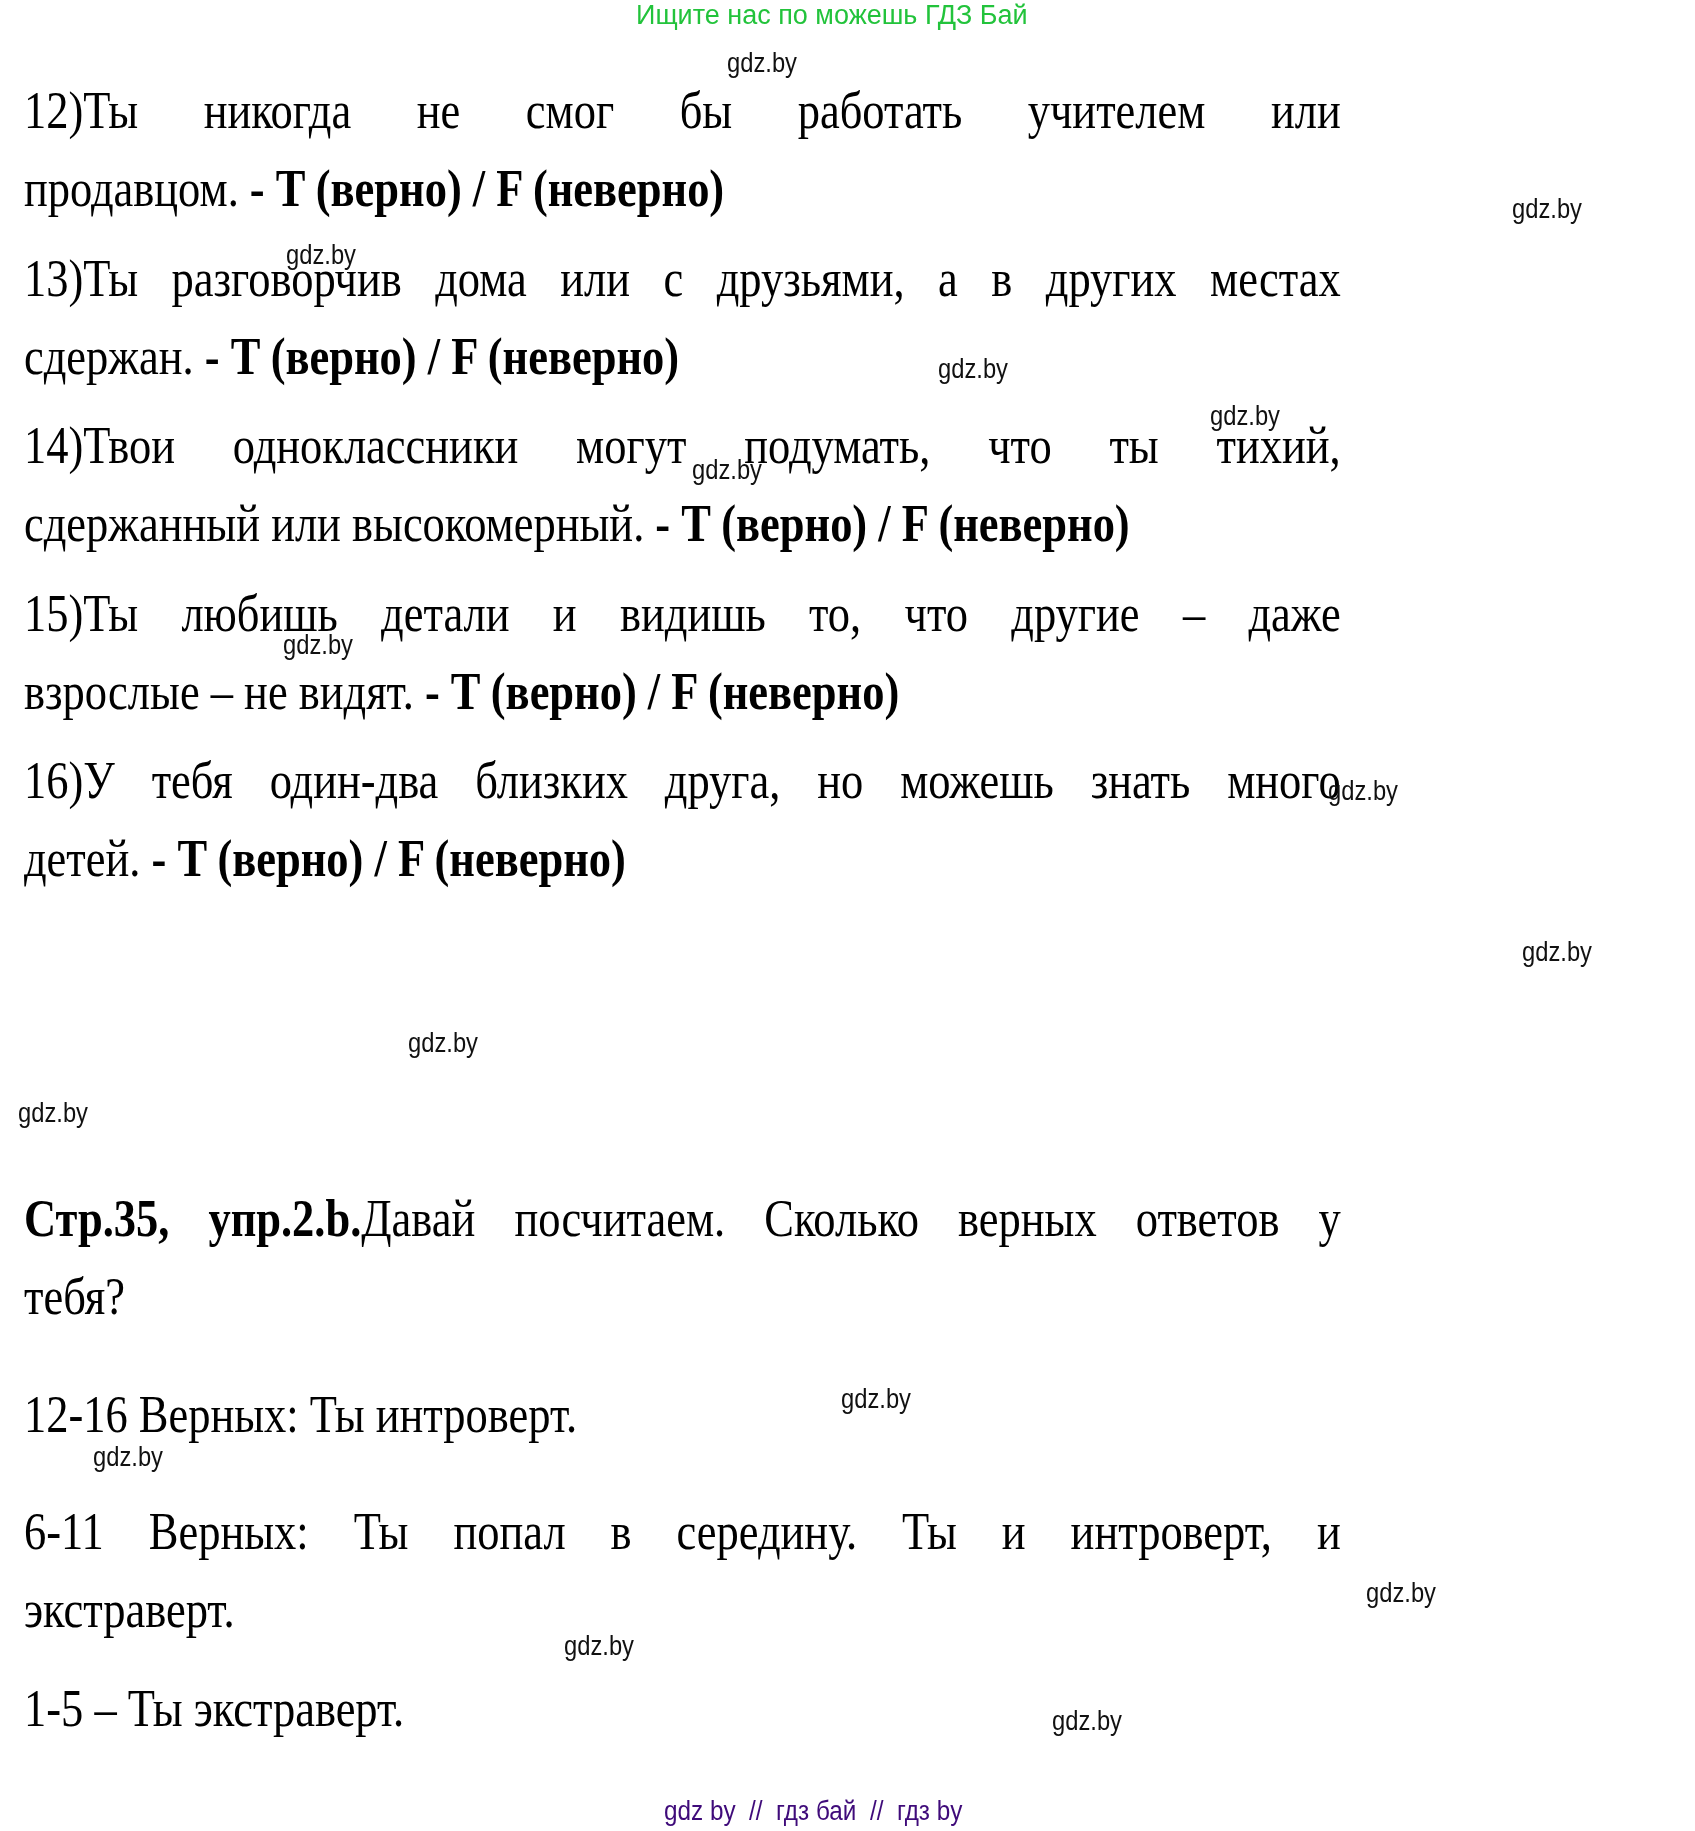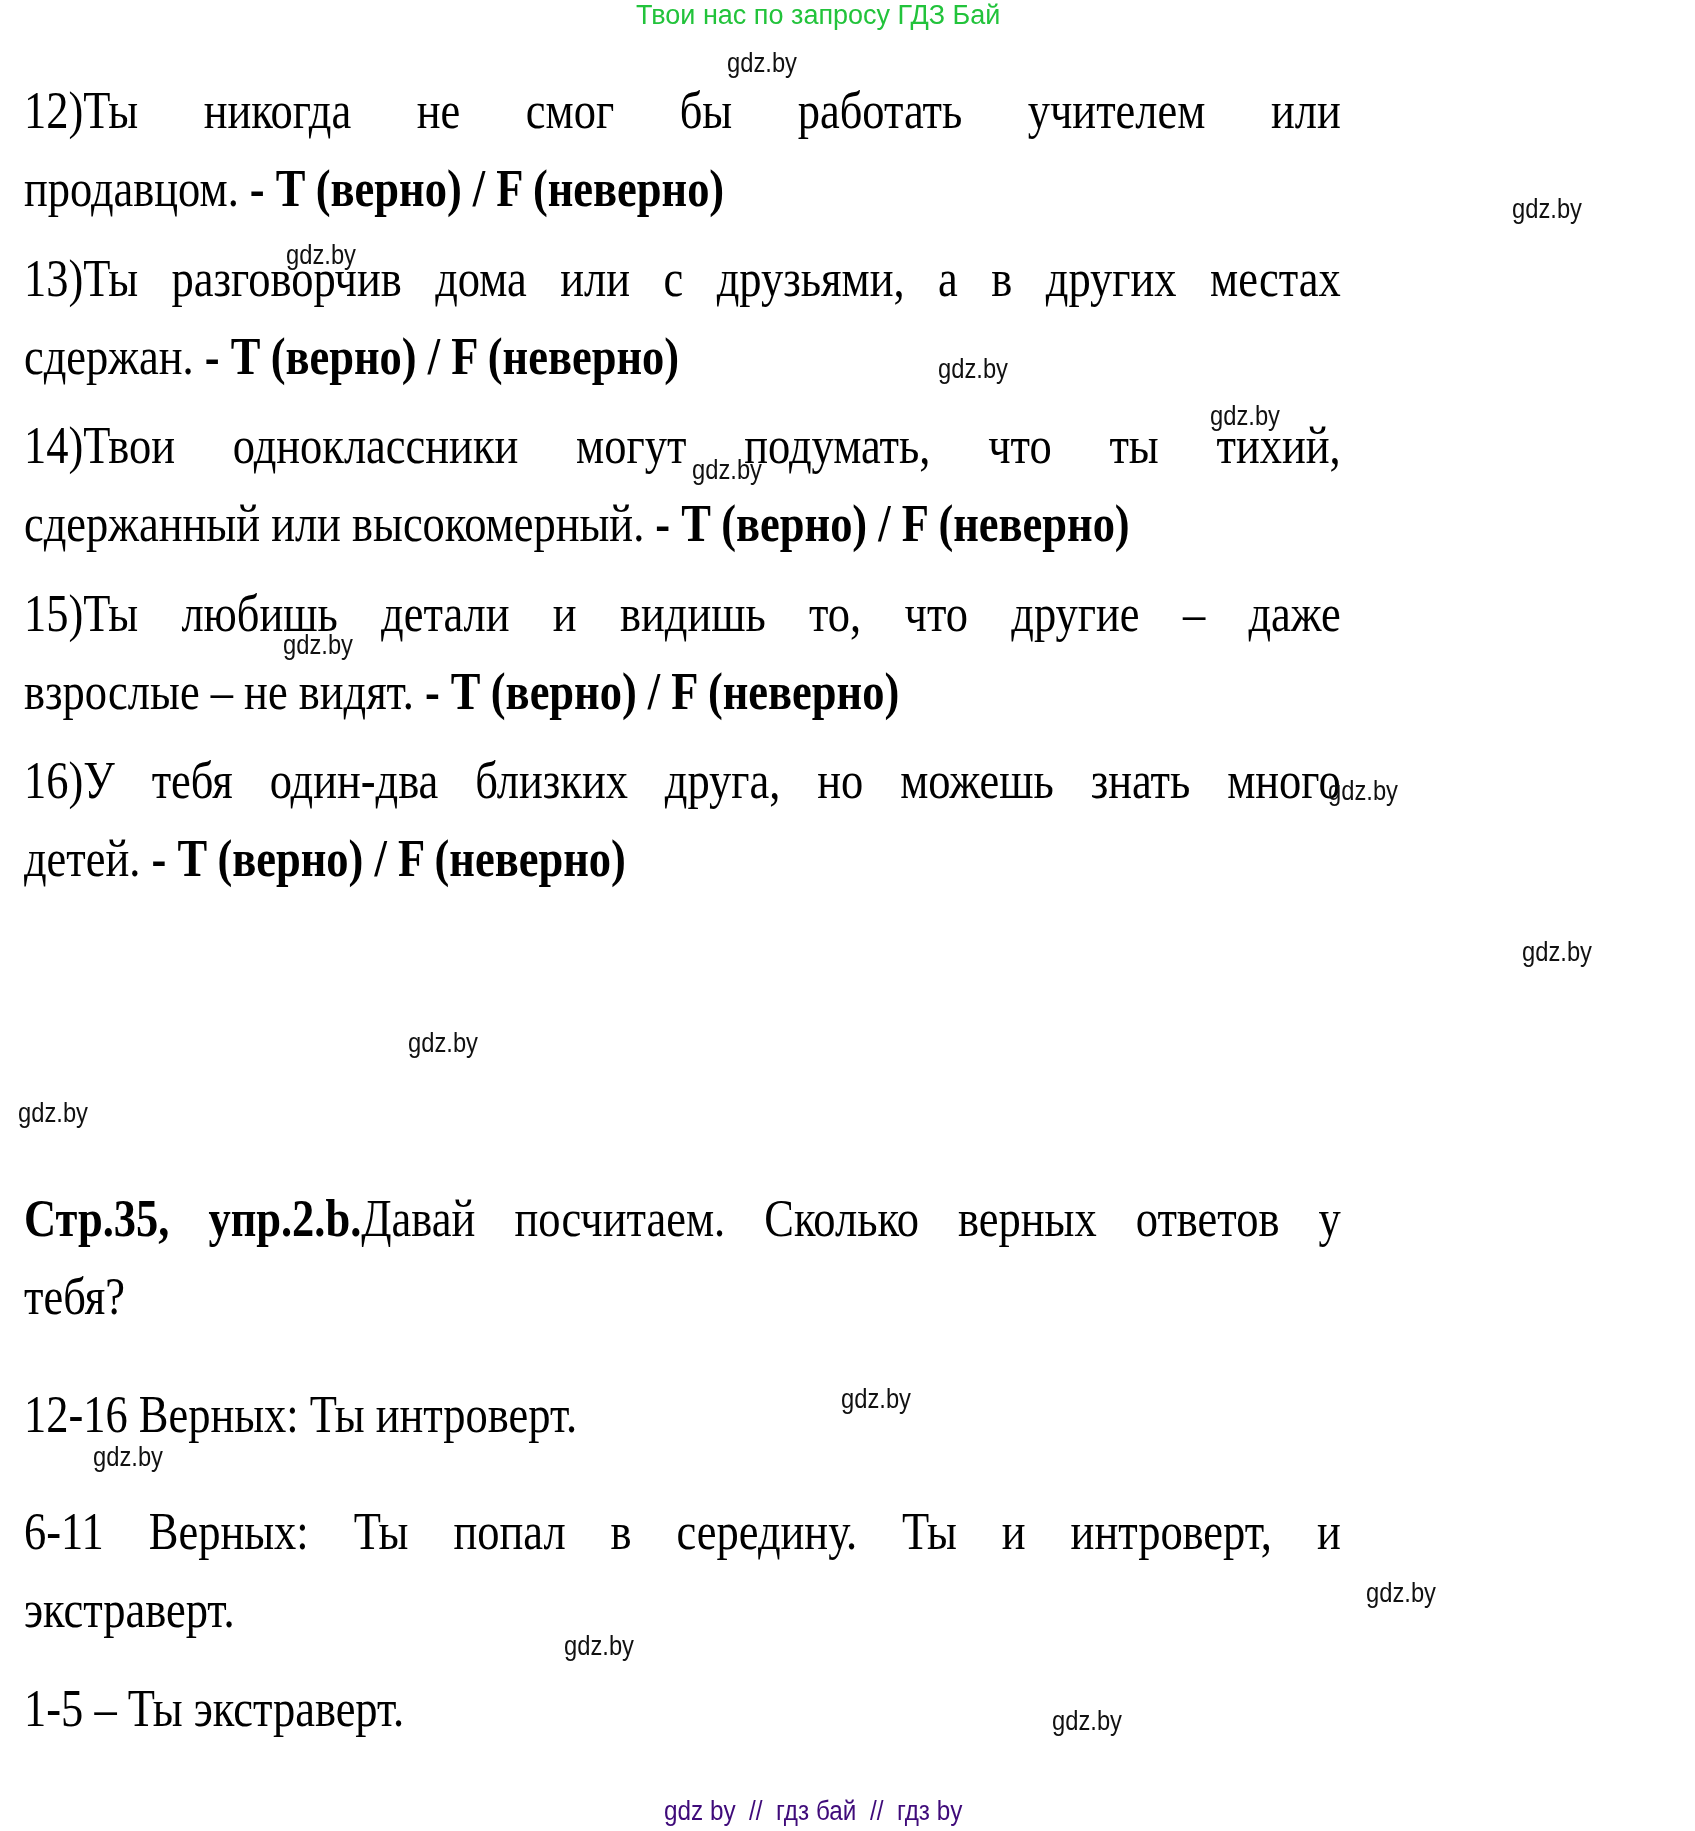--- a/index.html
+++ b/index.html
@@ -26,21 +26,21 @@
     .footer {
       position: absolute; left: 0; top: 1796px; width: 1695px;
       font-family: "Liberation Sans", sans-serif; font-size: 27px; color: #3f0b7a;
     }
     .footer span { position: absolute; left: 664px; white-space: pre; transform: scaleX(0.9); transform-origin: left top; }
   </style>
 </head>
 <body>
 
 <div class="banner">
-  <span>Твои нас по запросу ГДЗ Бай</span>
+  <span>Ищите нас по можешь ГДЗ Бай</span>
 </div>
 
 <div class="para" style="top:72px;">
   <span class="line1"><span>12)</span><span>Ты никогда не смог бы работать учителем или</span></span>
   <span class="line2"><span>продавцом.</span><span class="b"> - T (верно) / F (неверно)</span></span>
 </div>
 
 <div class="para" style="top:240px;">
   <span class="line1"><span>13)</span><span>Ты разговорчив дома или с друзьями, а в других местах</span></span>
   <span class="line2"><span>сдержан.</span><span class="b"> - T (верно) / F (неверно)</span></span>

